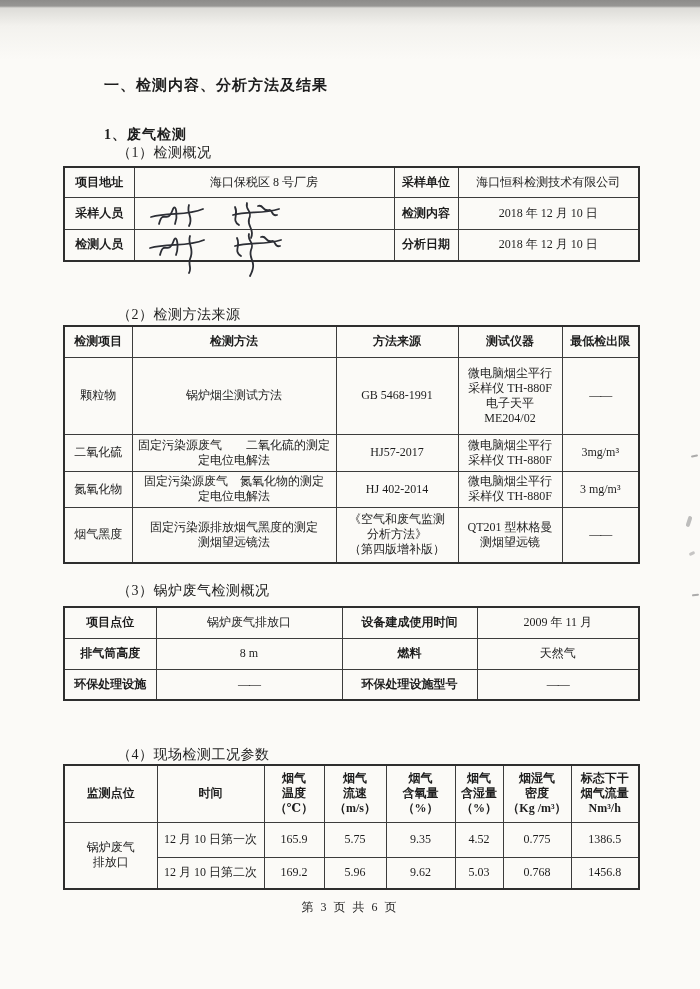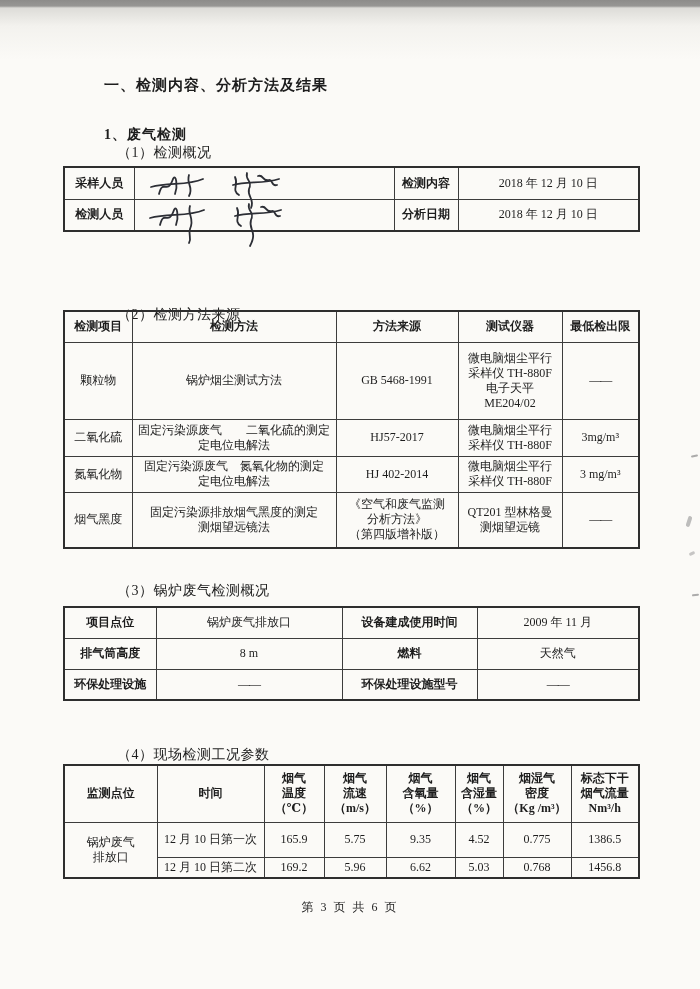--- a/index.html
+++ b/index.html
@@ -18,21 +18,21 @@
   .h-main{position:absolute;left:104px;top:76px;font-size:15px;font-weight:700;letter-spacing:1px;}
   .h-sub{position:absolute;left:104px;top:110px;font-size:14px;font-weight:700;letter-spacing:1px;margin-top:16px;}
   .sec-title{position:absolute;left:117px;font-size:14px;font-weight:400;letter-spacing:.5px;}
   .t1-title{top:144px;}
   .t2-title{top:306px;}
   .t3-title{top:582px;}
   .t4-title{top:746px;}
   
   table{position:absolute;left:63px;width:575px;border-collapse:collapse;table-layout:fixed;}
   .t1{top:166px;}
-  .t2{top:310px;}
+  .t2{top:325px;}
   .t3{top:606px;}
   .t4{top:764px;}
   td,th{
     border:1px solid #3c3c3c;
     text-align:center;vertical-align:middle;
     font-size:12px;font-weight:400;color:#1d1d1d;
     padding:1px 2px;overflow:visible;
   }
   .t1,.t2,.t3,.t4{border:2px solid #2e2e2e;}
   th,.lbl{font-weight:700;}
@@ -59,20 +59,26 @@
 
   <div class="sec-title t1-title">（1）检测概况</div>
   <table class="t1">
     <colgroup>
         <col style="width:70px">
         <col style="width:260px">
         <col style="width:64px">
         <col style="width:181px">
       </colgroup>
     <tbody>
+        <tr style="height:30px">
+      <td class="lbl">项目地址</td>
+      <td>海口保税区 8 号厂房</td>
+      <td class="lbl">采样单位</td>
+      <td>海口恒科检测技术有限公司</td>
+    </tr>
     <tr style="height:32px">
       <td class="lbl">采样人员</td>
       <td class="sig-cell">
         <svg class="sig" width="200" height="30" viewBox="0 0 200 30">
           <g fill="none" stroke="#2c2e35" stroke-width="1.8" stroke-linecap="round">
             <path d="M14 24 C18 8 22 26 28 9 C31 3 33 16 30 24"></path>
             <path d="M6 17 C24 12 42 16 58 9"></path>
             <path d="M44 5 C41 14 49 17 44 26"></path>
             <path d="M90 7 C94 15 86 20 94 25"></path>
             <path d="M102 3 C100 11 108 10 104 19 C102 27 110 29 106 38"></path>
@@ -233,25 +239,25 @@
       <td rowspan="2" class="ml">锅炉废气
 排放口</td>
       <td>12 月 10 日第一次</td>
       <td>165.9</td>
       <td>5.75</td>
       <td>9.35</td>
       <td>4.52</td>
       <td>0.775</td>
       <td>1386.5</td>
     </tr>
-    <tr style="height:20px">
+    <tr style="height:32px">
       <td>12 月 10 日第二次</td>
       <td>169.2</td>
       <td>5.96</td>
-      <td>6.62</td>
+      <td>9.62</td>
       <td>5.03</td>
       <td>0.768</td>
       <td>1456.8</td>
     </tr>
   </tbody>
     </table>
 
   <div class="footer">第 3 页 共 6 页</div>
 
   <div class="edge-mark m1"></div>

